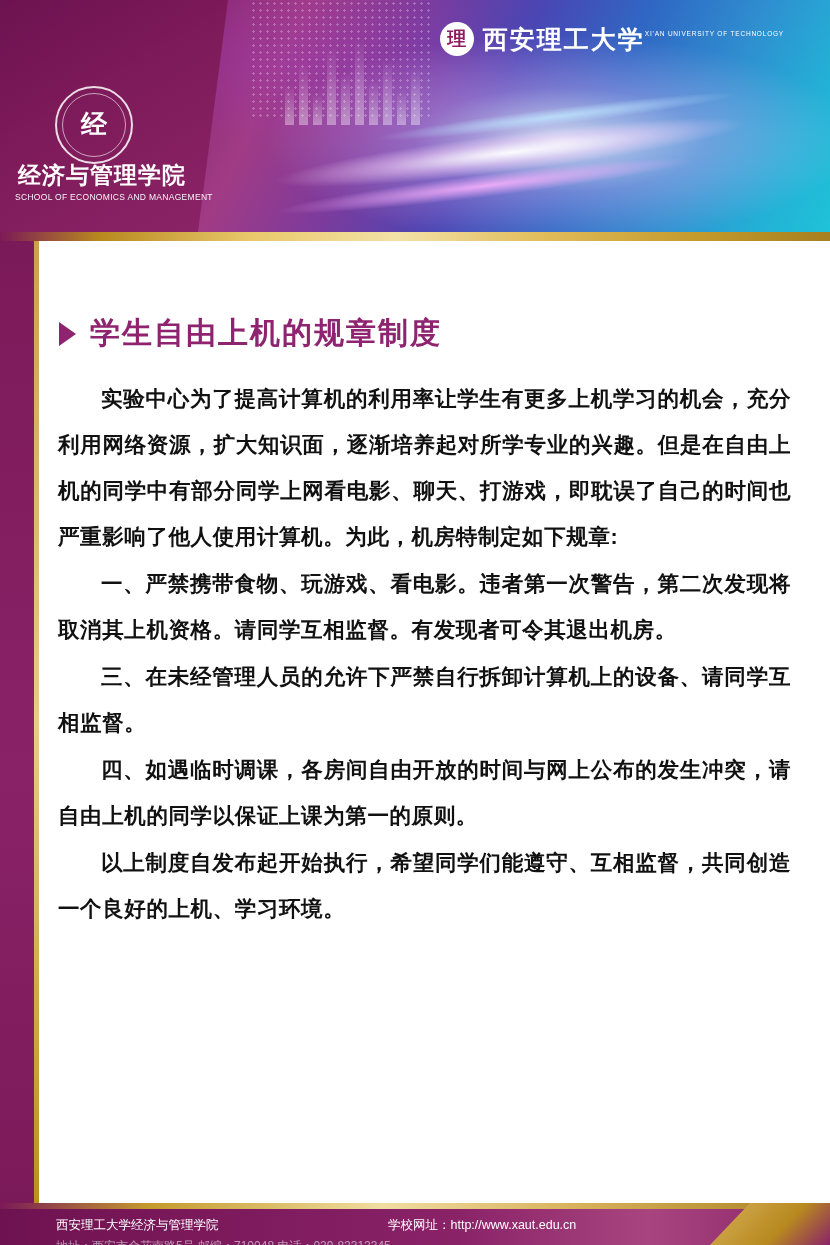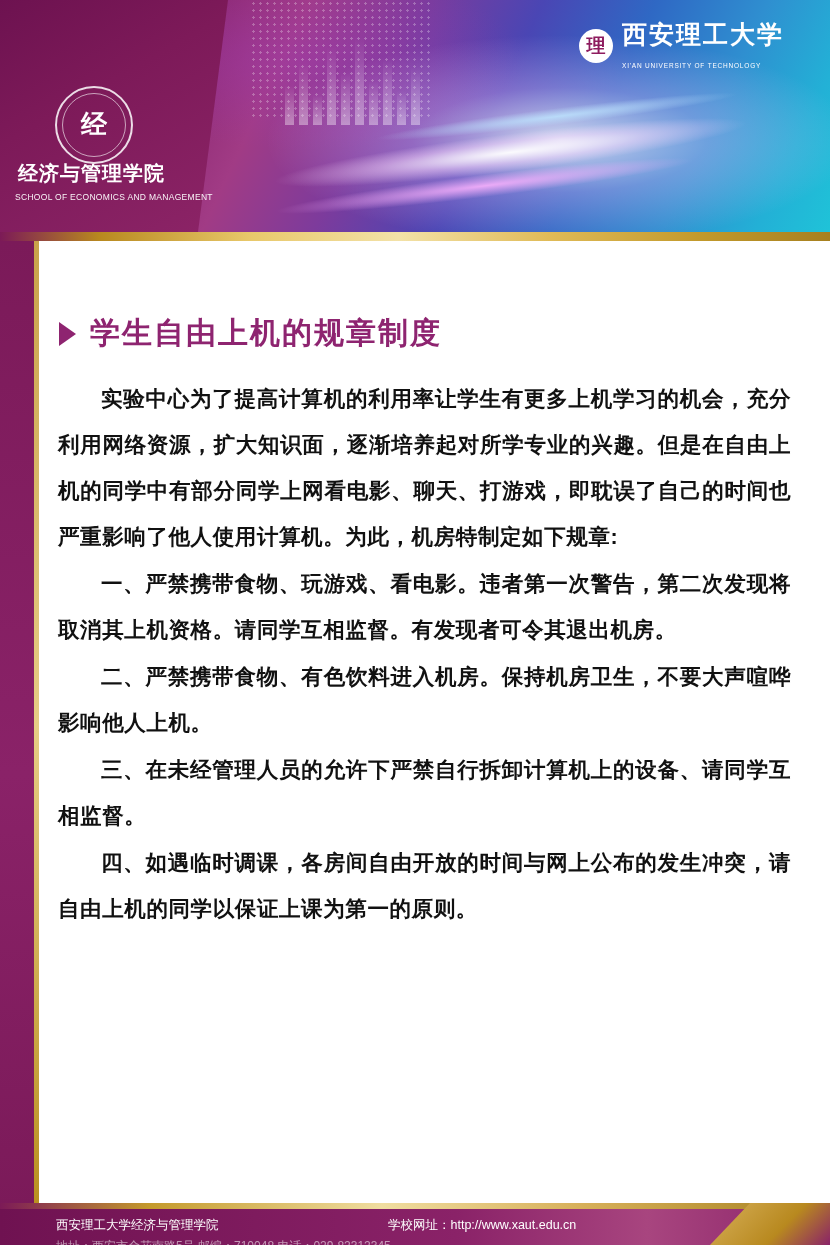--- a/index.html
+++ b/index.html
@@ -93,21 +93,21 @@
     color: #ffffff;
     font-family: "Liberation Serif", serif;
     font-size: 26px;
     font-weight: bold;
     line-height: 1;
   }
   .college-name {
     position: absolute;
     left: 18px; top: 160px;
     color: #ffffff;
-    font-size: 20px;
+    font-size: 23px;
     font-weight: bold;
     letter-spacing: 1px;
     white-space: nowrap;
   }
   .college-name-en {
     position: absolute;
     left: 15px; top: 192px;
     color: #ffffff;
     font-size: 8.5px;
     letter-spacing: 0.3px;
@@ -130,23 +130,22 @@
     display: flex;
     align-items: center;
     justify-content: center;
     color: #8e1c5f;
     font-family: "Liberation Serif", serif;
     font-size: 19px;
     font-weight: bold;
   }
   .univ-text {
     display: flex;
-    flex-direction: column;
+    flex-direction: row;
     line-height: 1;
-    gap: 12px;
   }
   .univ-cn {
     color: #ffffff;
     font-family: "Liberation Serif", serif;
     font-size: 25px;
     font-weight: bold;
     letter-spacing: 2px;
     white-space: nowrap;
   }
   .univ-en {
@@ -312,23 +311,23 @@
 
   <div class="content">
     <div class="title-row">
       <span class="title-arrow"></span>
       <span class="title-text">学生自由上机的规章制度</span>
     </div>
 
     <div class="body-text">
       <p>实验中心为了提高计算机的利用率让学生有更多上机学习的机会，充分利用网络资源，扩大知识面，逐渐培养起对所学专业的兴趣。但是在自由上机的同学中有部分同学上网看电影、聊天、打游戏，即耽误了自己的时间也严重影响了他人使用计算机。为此，机房特制定如下规章:</p>
       <p>一、严禁携带食物、玩游戏、看电影。违者第一次警告，第二次发现将取消其上机资格。请同学互相监督。有发现者可令其退出机房。</p>
-      <p>二、严禁携带食物、有色饮料进入机房。保持机房卫生，不要大声喧哗影响他人上机。</p>
       <p>三、在未经管理人员的允许下严禁自行拆卸计算机上的设备、请同学互相监督。</p>
       <p>四、如遇临时调课，各房间自由开放的时间与网上公布的发生冲突，请自由上机的同学以保证上课为第一的原则。</p>
+      <p>以上制度自发布起开始执行，希望同学们能遵守、互相监督，共同创造一个良好的上机、学习环境。</p>
     </div>
   </div>
 
   <div class="footer-gold"></div>
   <div class="footer"></div>
   <div class="footer-corner"></div>
   <div class="footer-left">西安理工大学经济与管理学院</div>
   <div class="footer-right">学校网址：http://www.xaut.edu.cn</div>
   <div class="footer-sub">地址：西安市金花南路5号  邮编：710048        电话：029-82312345</div>
 

